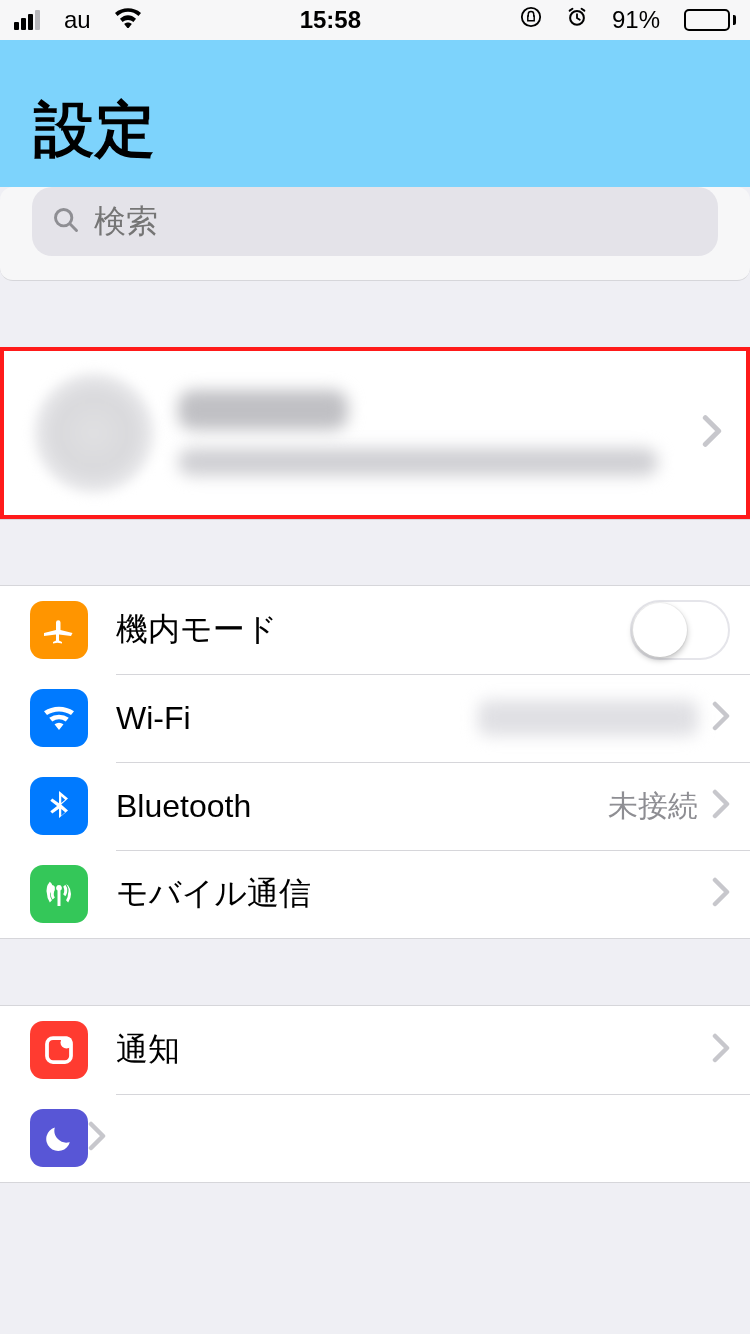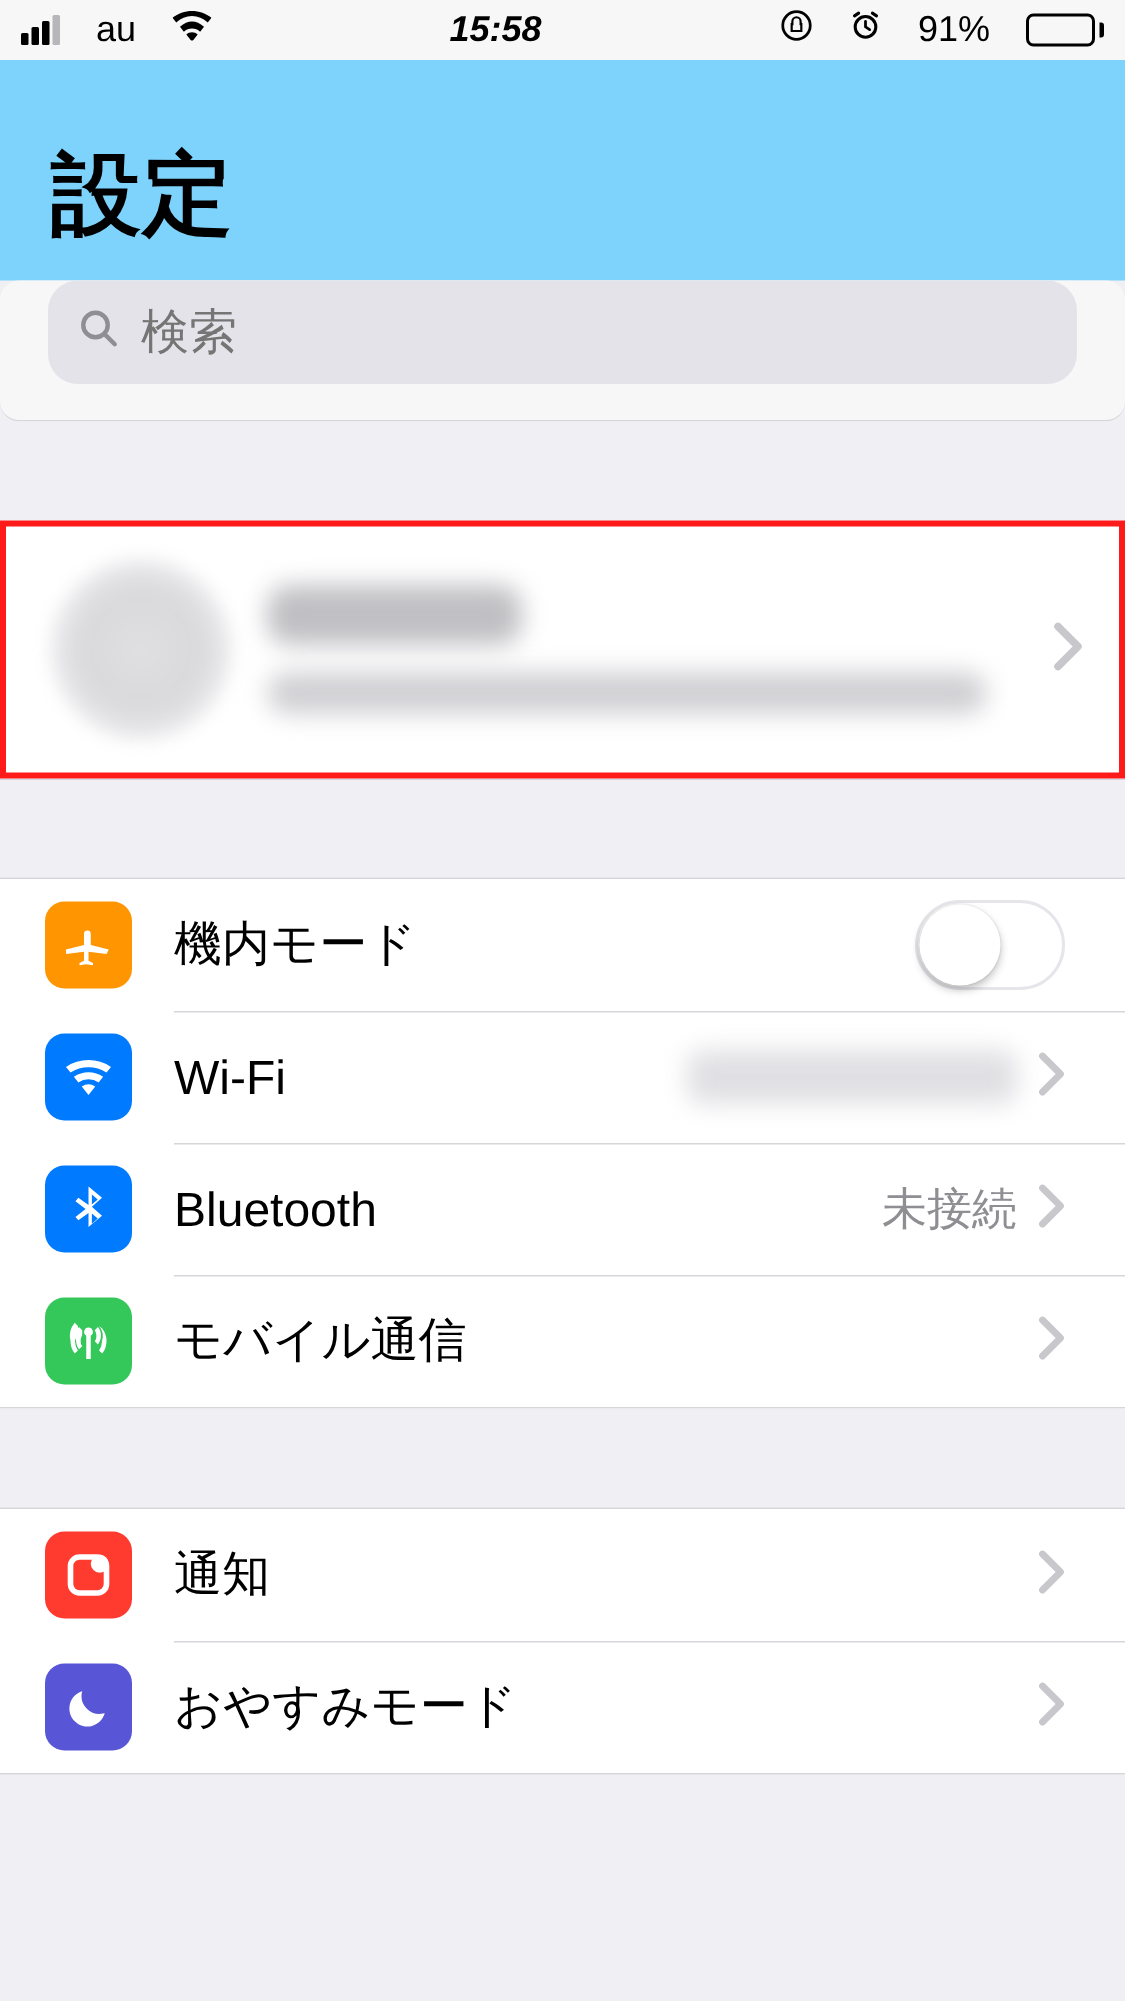--- a/index.html
+++ b/index.html
@@ -1,21 +1,21 @@
 <!DOCTYPE html>
 <html><head>
 <meta charset="utf-8">
 <style>
   * { margin: 0; padding: 0; box-sizing: border-box; }
   html, body { width: 750px; height: 1334px; font-family: -apple-system, "Hiragino Sans", sans-serif; background: #efeff4; overflow: hidden; }
 
   
   .status-bar { height: 40px; display: flex; align-items: center; justify-content: space-between; padding: 0 14px; background: #f7f7f8; font-size: 24px; font-weight: 500; }
   .status-left, .status-right { display: flex; align-items: center; gap: 24px; }
-  .status-center { font-weight: 600; font-style: italic; }
+  .status-center { font-weight: 600; }
   .signal { display: flex; align-items: flex-end; gap: 2px; }
   .signal span { width: 5px; background:#000; border-radius:1px; }
   .signal span:nth-child(1){height:8px;}
   .signal span:nth-child(2){height:12px;}
   .signal span:nth-child(3){height:16px;}
   .signal span:nth-child(4){height:20px;background:#b7b7bb;}
   .wifi-ic{display:inline-block;}
   .battery { display:flex; align-items:center; gap:3px; }
   .battery-body{width:46px;height:22px;border:2px solid #000;border-radius:5px;position:relative;padding:2px;}
   .battery-fill{height:100%;width:91%;background:#000;border-radius:2px;}
@@ -39,21 +39,21 @@
   .profile-row{background:#fff;display:flex;align-items:center;padding:22px 24px 22px 30px;border:4px solid #ff1a1a;position:relative;min-height:160px;}
   .avatar-blur{width:120px;height:120px;border-radius:60px;background:radial-gradient(circle at center,#e0e0e2 0%,#d9d9dc 45%,#f1f1f3 80%);filter:blur(6px);flex-shrink:0;}
   .profile-texts{flex:1;margin-left:24px;display:flex;flex-direction:column;gap:18px;}
   .blur-line{height:30px;border-radius:15px;filter:blur(8px);background:#c0c0c4;}
   .blur-line.name{width:170px;height:40px;}
   .blur-line.sub{width:480px;height:28px;background:#d0d0d4;}
   .chev{color:#c7c7cc;flex-shrink:0;}
 
   
   .list{background:#fff;}
-  .row{display:flex;align-items:center;height:88px;padding-right:40px;}
+  .row{display:flex;align-items:center;height:88px;padding-right:20px;}
   .row .icon-box{width:58px;height:58px;border-radius:13px;margin-left:30px;display:flex;align-items:center;justify-content:center;flex-shrink:0;}
   .row .label{flex:1;margin-left:28px;font-size:32px;color:#000;}
   .row .value{font-size:30px;color:#8e8e93;margin-right:14px;}
   .row .value.blur{filter:blur(8px);color:#bdbdc2;background:#e0e0e4;border-radius:10px;padding:4px 12px;}
   .row + .row{position:relative;}
   .row + .row::before{content:"";position:absolute;left:116px;right:0;top:0;height:1px;background:#d6d6da;}
   .list{border-top:1px solid #d6d6da;border-bottom:1px solid #d6d6da;}
 
   
   .toggle{width:100px;height:60px;border-radius:30px;border:2px solid #e5e5ea;background:#fff;position:relative;}
@@ -224,21 +224,20 @@
     </span>
   </div>
 
 
   <div class="row">
     <div class="icon-box c-purple">
       <svg viewBox="0 0 24 24">
           <path fill="#fff" d="M19 14.8A8 8 0 019.2 5a8 8 0 1010 9.8z"></path>
         </svg>
     </div>
-    <div class="label">おやすみモード</div>
     <span class="chev">
       <svg width="18" height="30" viewBox="0 0 12 20">
           <path d="M2 2l8 8-8 8" fill="none" stroke="#c7c7cc" stroke-width="3" stroke-linecap="round" stroke-linejoin="round"></path>
         </svg>
     </span>
   </div>
 
 </div>
 
 </body></html>

